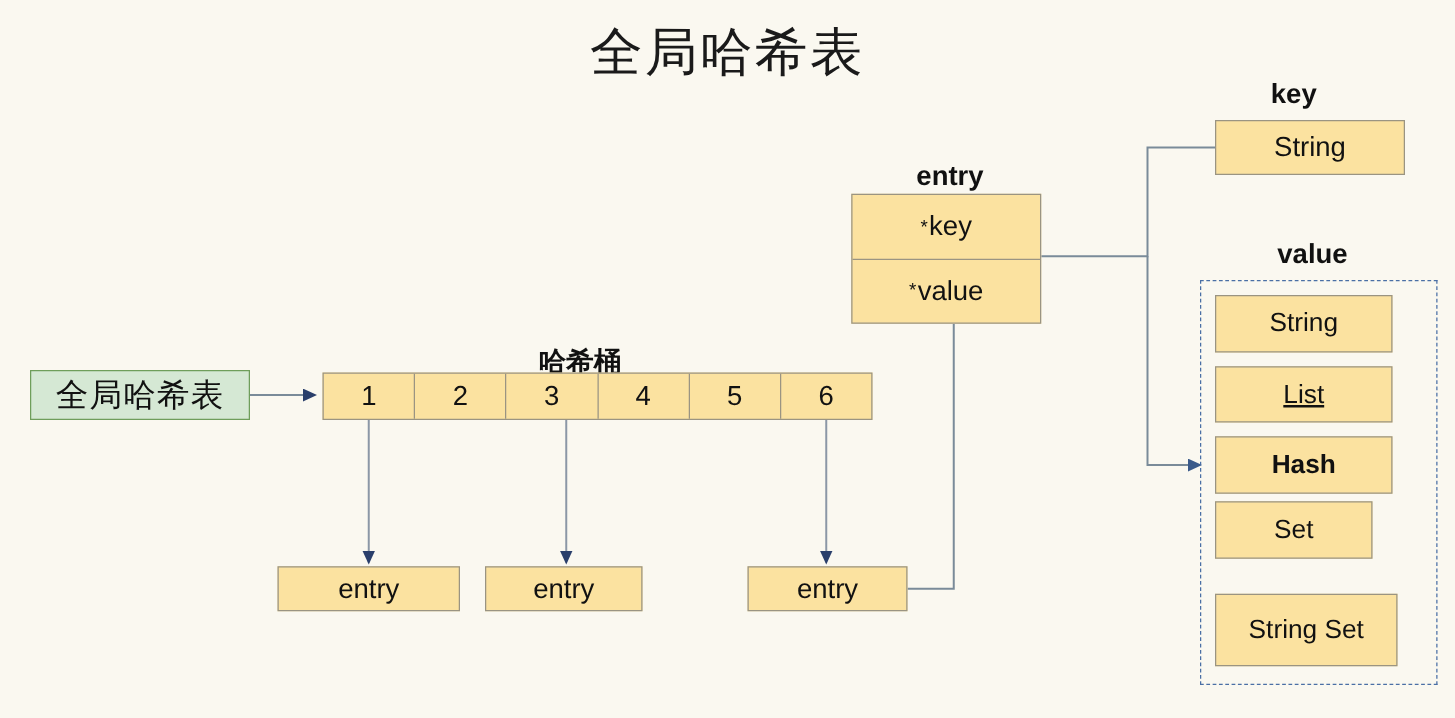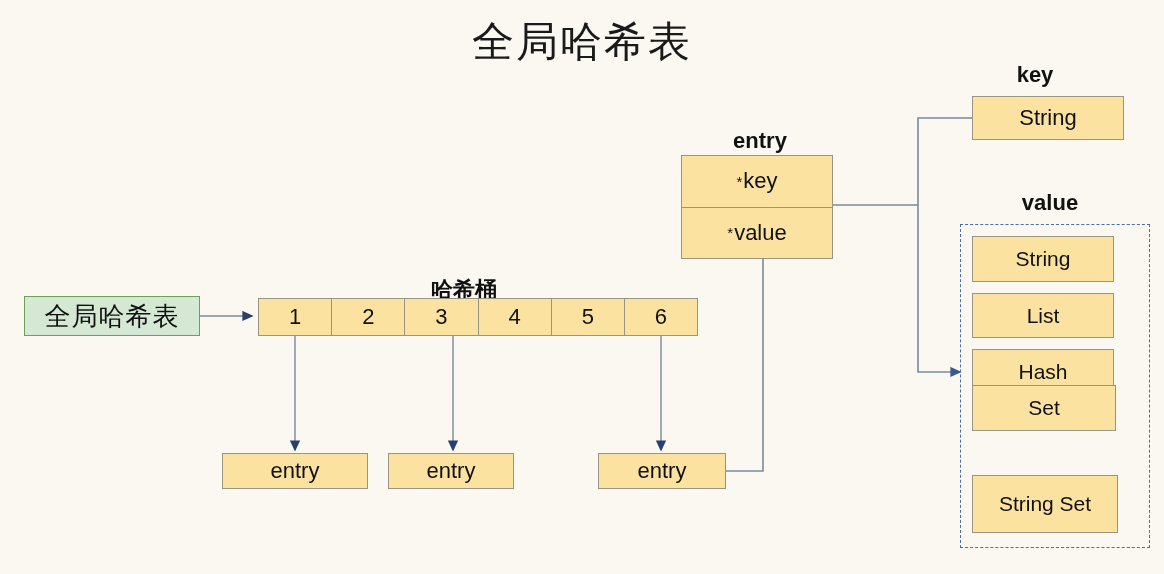--- a/index.html
+++ b/index.html
@@ -205,26 +205,26 @@
   <div class="node" style="left:972px; top:96px; width:152px; height:44px;">
     <span>String</span>
   </div>
 
   <div class="group-label" style="left:996px; top:190px; width:108px;">value</div>
   <div class="dashed-box" style="left:960px; top:224px; width:190px; height:324px;"></div>
 
   <div class="value-item" style="left:972px; top:236px; width:142px; height:46px;">
     <span>String</span>
   </div>
-  <div class="value-item" style="left:972px; top:293px; width:142px; height:45px;">
+  <div class="value-item" style="left:972px; top:293px; width:142px; height:45px;text-decoration:underline;">
     <span>List</span>
   </div>
-  <div class="value-item" style="left:972px; top:349px; width:142px; height:46px;">
+  <div class="value-item" style="left:972px; top:349px; width:142px; height:46px;font-weight:bold;">
     <span>Hash</span>
   </div>
-  <div class="value-item" style="left:972px; top:385px; width:144px; height:46px;">
+  <div class="value-item" style="left:972px; top:401px; width:126px; height:46px;">
     <span>Set</span>
   </div>
   <div class="value-item" style="left:972px; top:475px; width:146px; height:58px;">
     <span>String Set</span>
   </div>
 
 </div>
 
 </body></html>

